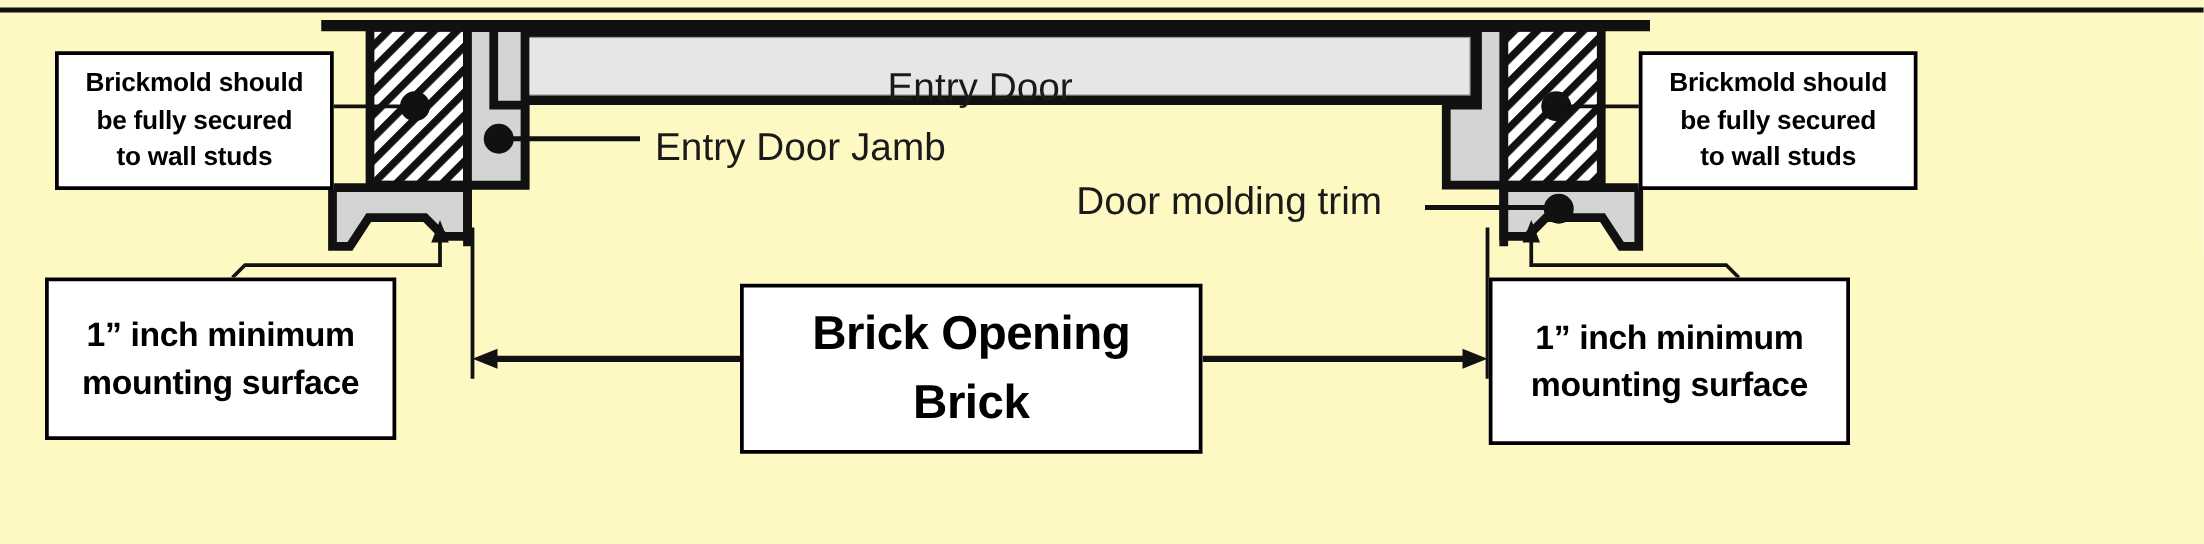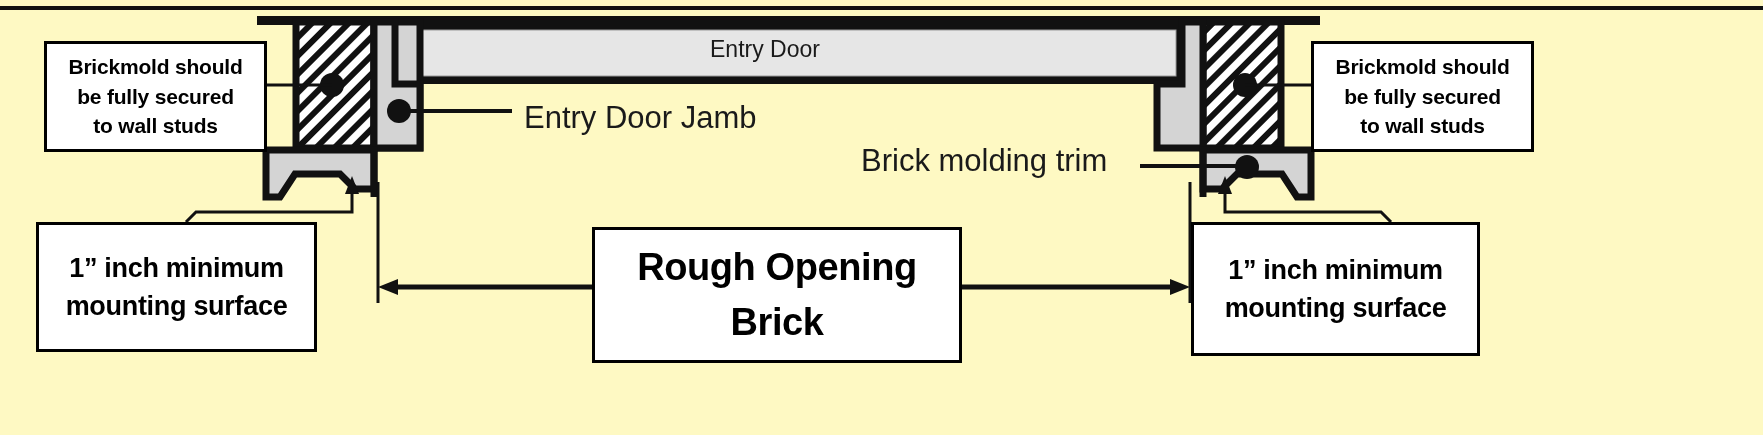--- a/index.html
+++ b/index.html
@@ -15,21 +15,21 @@
            font-family:"Liberation Sans", sans-serif;
            font-weight:bold;color:#000;text-align:center;line-height:1.42;}
   .callout .ln{display:block;white-space:nowrap;}
 
   .cal-bm{font-size:21px;letter-spacing:-0.2px;}
   .cal-min{font-size:27px;letter-spacing:-0.3px;text-align:right;}
   .cal-ro{font-size:38px;letter-spacing:-0.4px;line-height:1.45;}
 
   .plainlabel{position:absolute;font-family:"Liberation Sans", sans-serif;
               font-weight:400;color:#1a1a1a;white-space:nowrap;}
-  .lbl-door{font-size:23px;}
+  .lbl-door{font-size:31px;margin-top:16px;}
   .lbl-jamb{font-size:31px;}
   .lbl-trim{font-size:31px;}
 </style>
 </head>
 <body>
 
 <div id="stage">
 
   <svg width="1763" height="435" viewBox="0 0 1763 435">
     <defs>
@@ -142,23 +142,23 @@
     <span class="ln">1” inch minimum</span>
     <span class="ln">mounting surface</span>
   </div>
 
   <div class="callout cal-min" style="left:1191px;top:222px;width:289px;height:134px;">
     <span class="ln">1” inch minimum</span>
     <span class="ln">mounting surface</span>
   </div>
 
   <div class="callout cal-ro" style="left:592px;top:227px;width:370px;height:136px;">
-    <span class="ln">Rough Opening</span>
+    <span class="ln">Brick Opening</span>
     <span class="ln">Brick</span>
   </div>
 
   <div class="plainlabel lbl-door" style="left:710px;top:36px;">Entry Door</div>
 
   <div class="plainlabel lbl-jamb" style="left:524px;top:100px;">Entry Door Jamb</div>
 
-  <div class="plainlabel lbl-trim" style="left:861px;top:143px;">Brick molding trim</div>
+  <div class="plainlabel lbl-trim" style="left:861px;top:143px;">Door molding trim</div>
 
 </div>
 
 </body></html>

